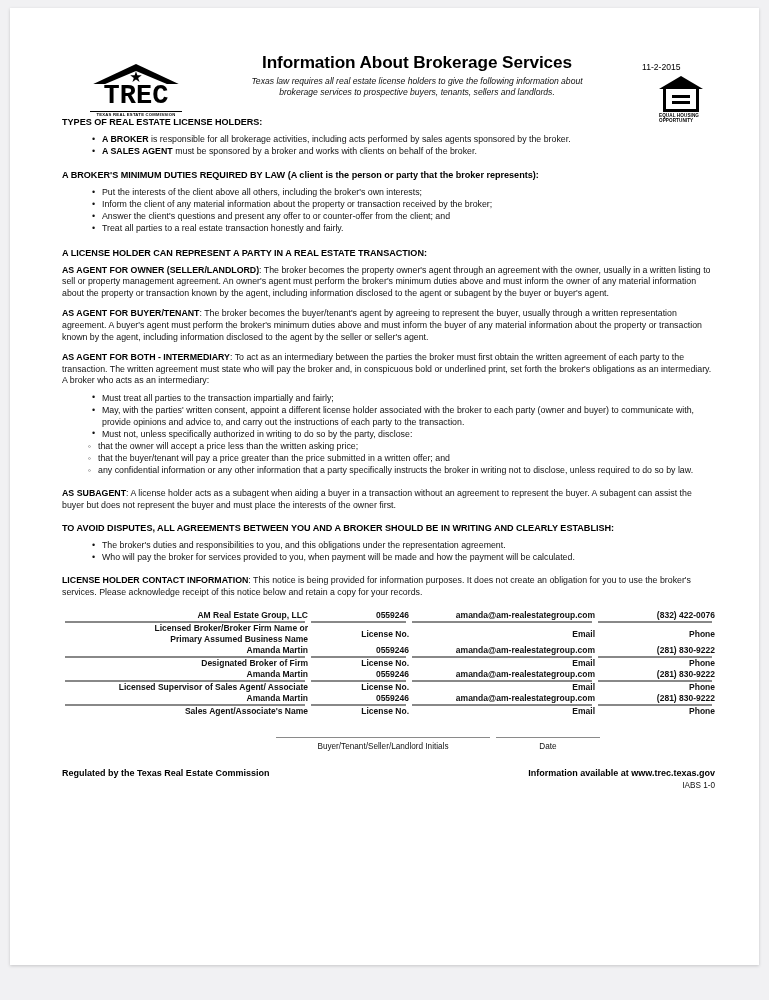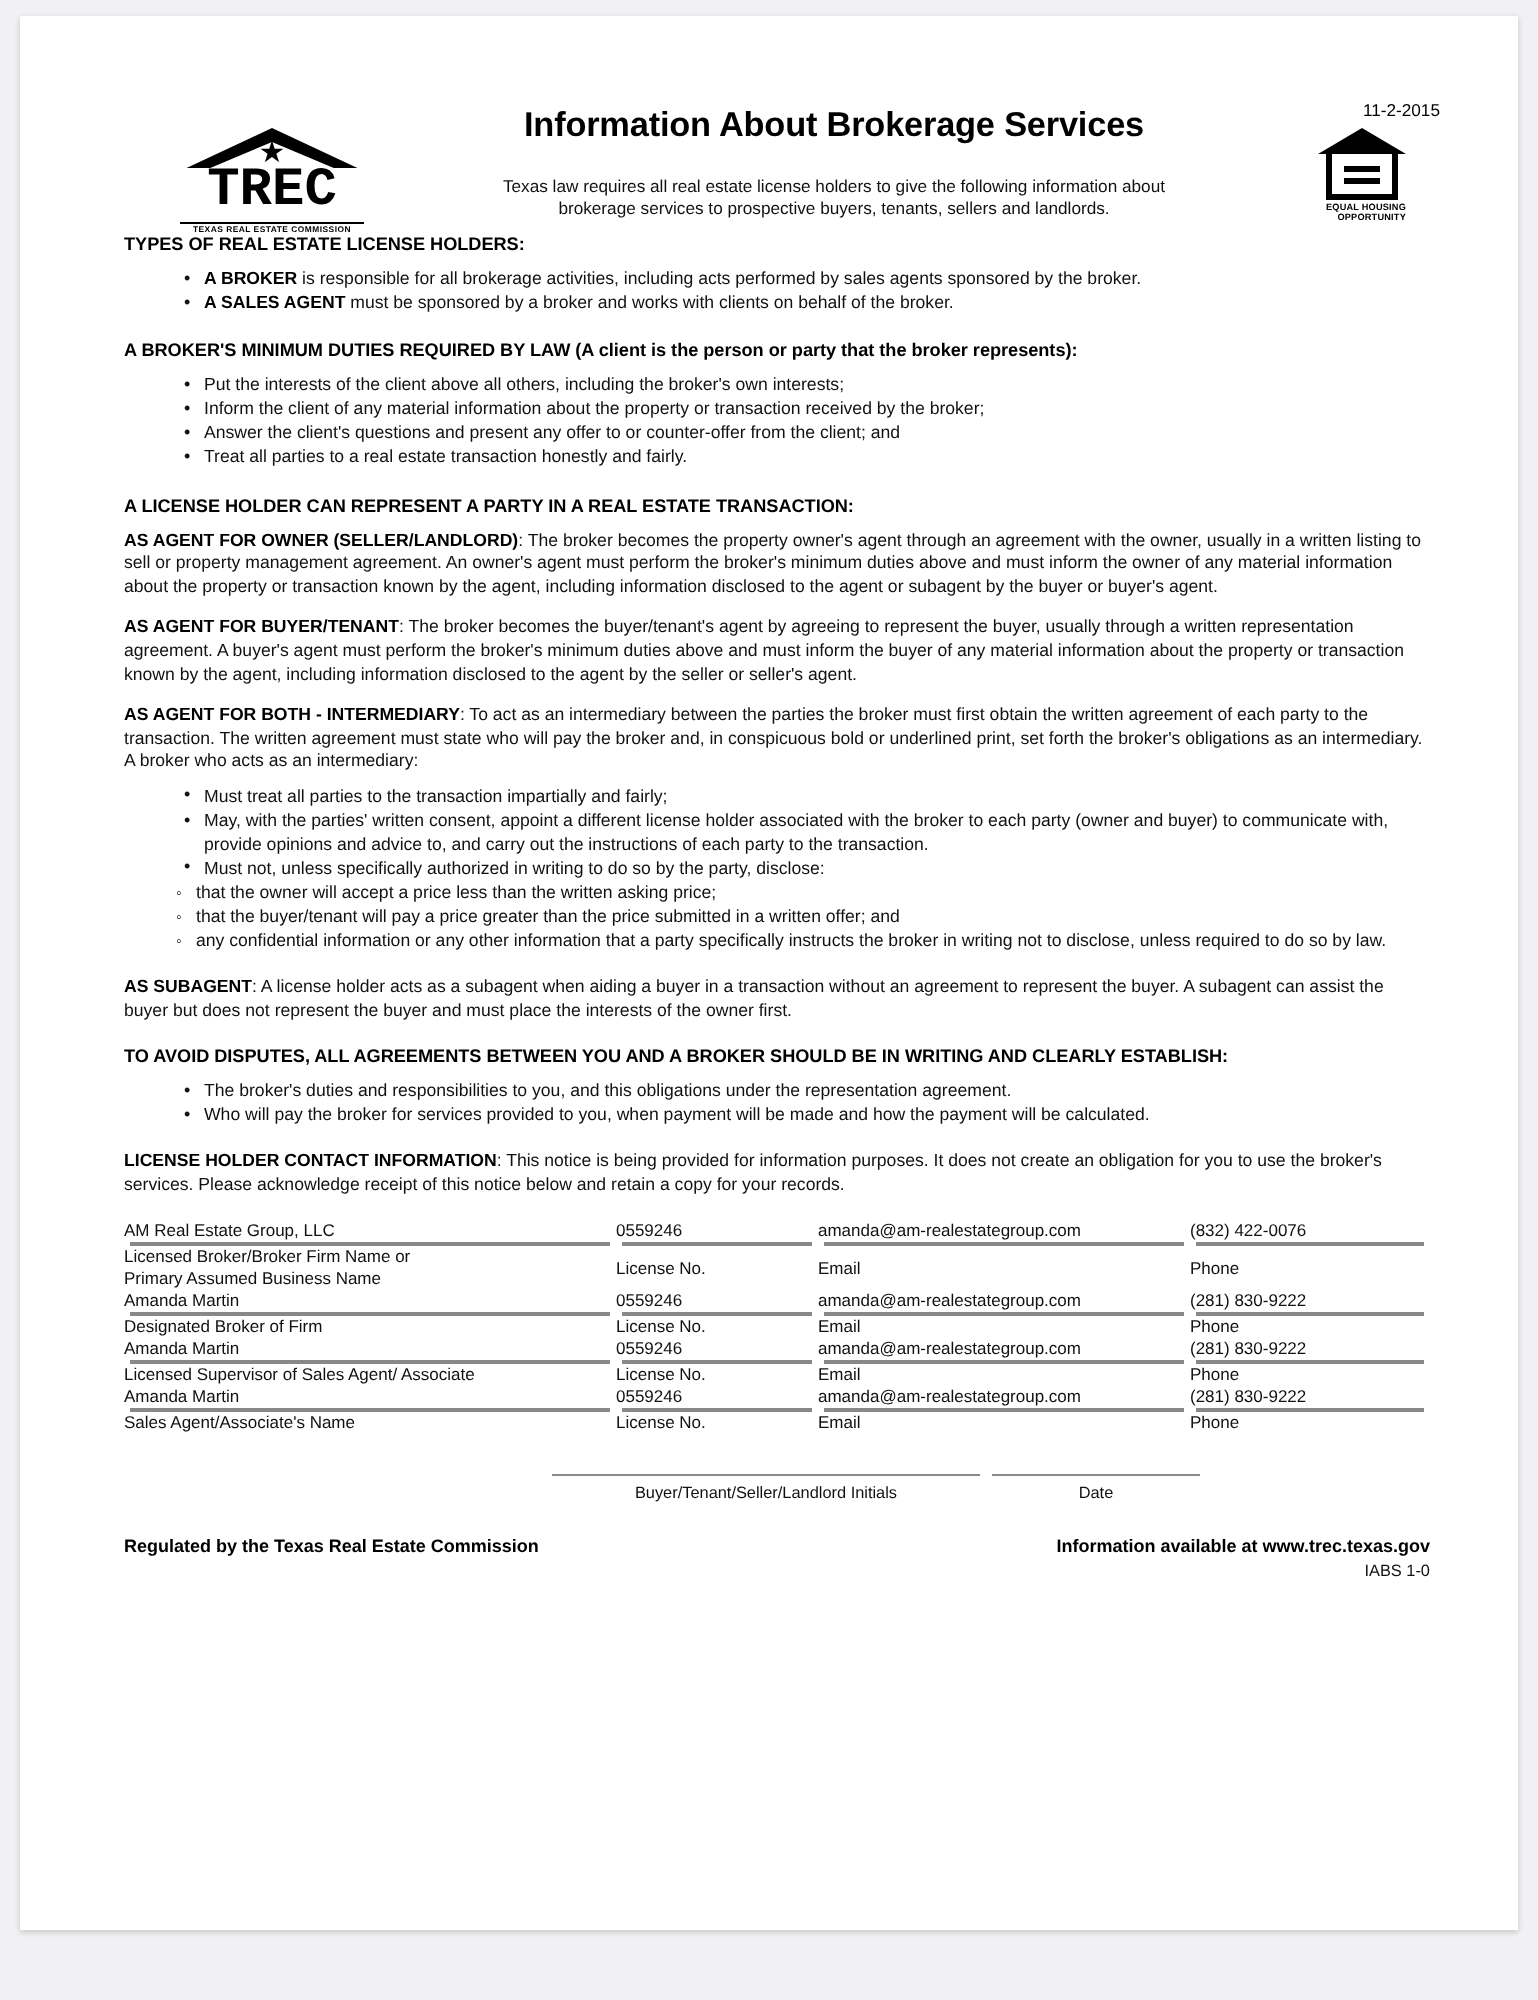--- a/index.html
+++ b/index.html
@@ -108,31 +108,32 @@
   }
   .doc-title {
     font-size: 17.2px;
     font-weight: bold;
     letter-spacing: -0.1px;
     color: #000;
     line-height: 20px;
   }
   .doc-sub {
     font-size: 8.6px;
+    font-style: italic;
     line-height: 11.2px;
     color: #111;
-    margin-top: 16px;
+    margin-top: 4px;
   }
 
   .eho-block {
     position: absolute;
     left: 580px;
-    top: 0px;
+    top: 12px;
     width: 78px;
-    text-align: right;
+    text-align: left;
   }
   .eho-date {
     font-size: 8.6px;
     color: #000;
     line-height: 11px;
     margin-bottom: 3px;
   }
   .eho-logo {
     width: 44px;
     margin: 0 auto;
@@ -233,24 +234,25 @@
   
   .contact-table {
     margin-top: 12px;
     width: 653px;
     border-collapse: collapse;
     table-layout: fixed;
   }
   .contact-table td {
     padding: 0;
     vertical-align: middle;
-    text-align: left;
+    text-align: right;
     font-size: 8.5px;
     line-height: 11px;
     color: #111;
+    font-weight: bold;
   }
   .col-name   { width: 246px; }
   .col-lic    { width: 101px; }
   .col-email  { width: 186px; }
   .col-phone  { width: 120px; }
   .val {
     color: #3f6fc4;
     font-size: 8.6px;
     line-height: 12.5px;
     padding: 2px 4px 3px 4px;

